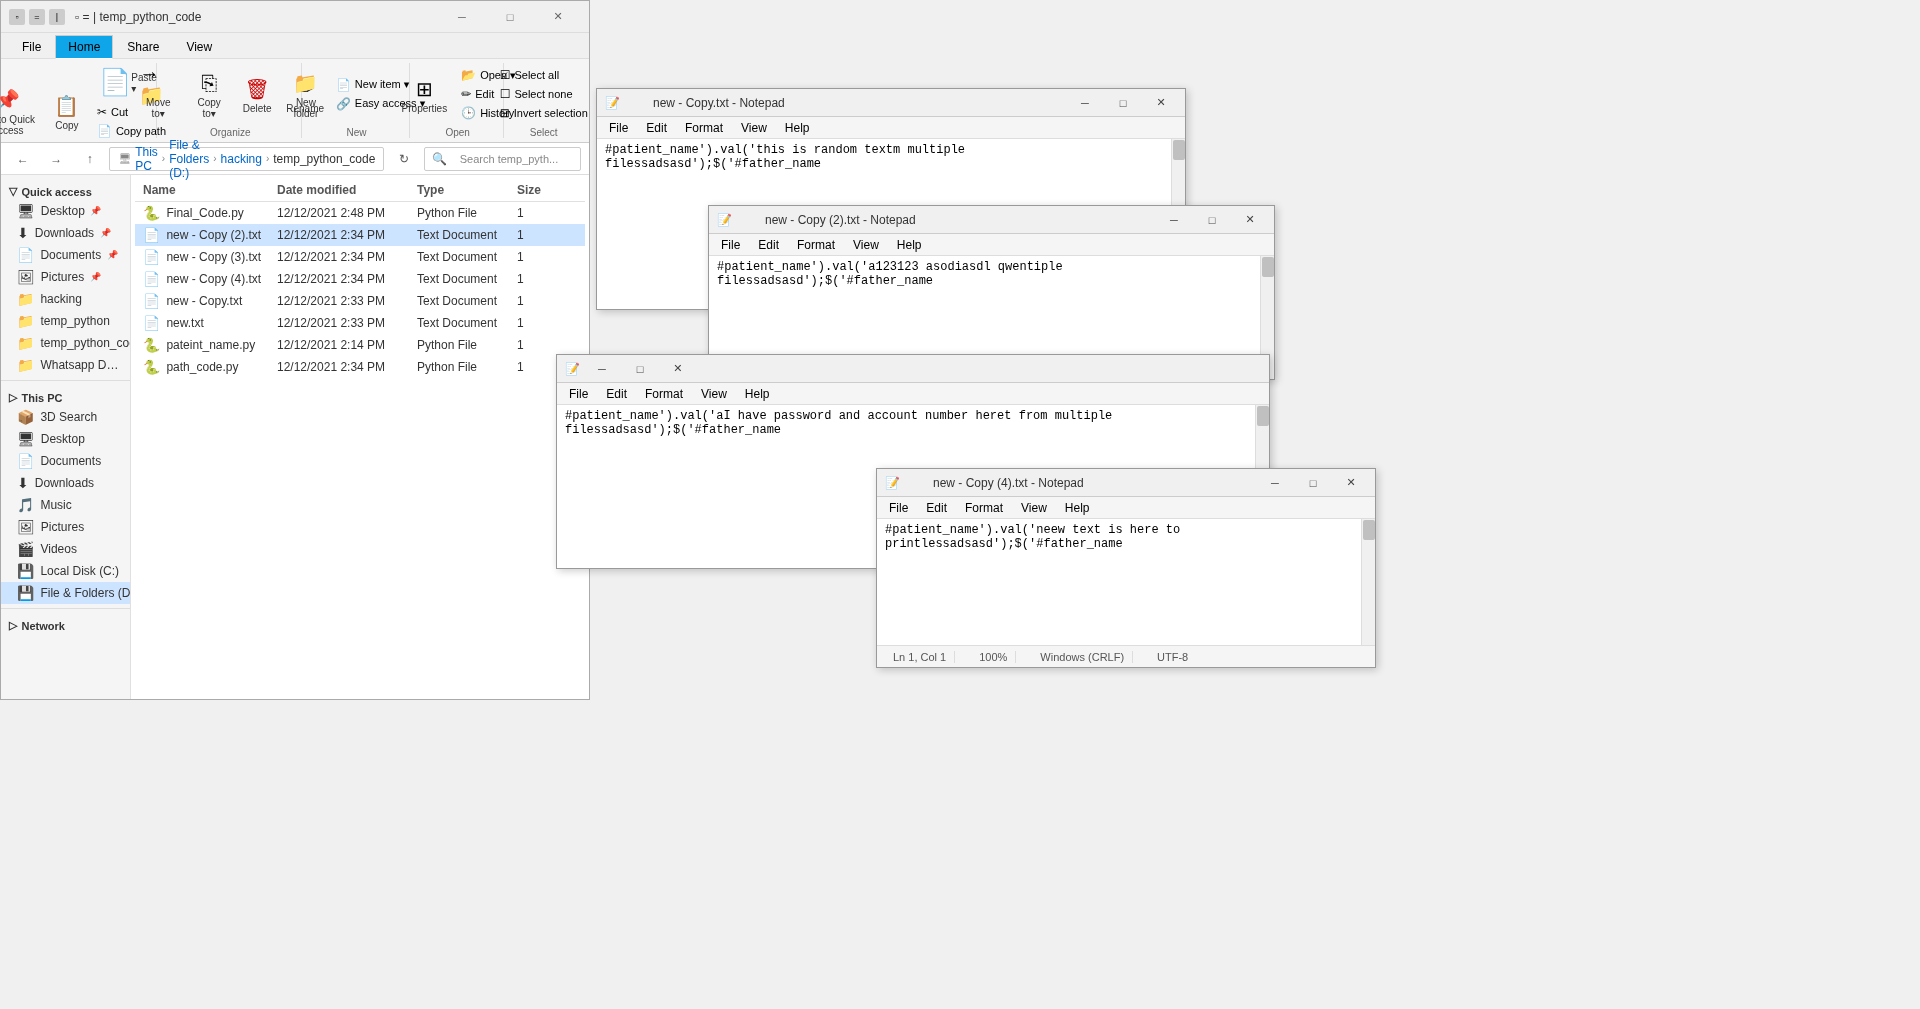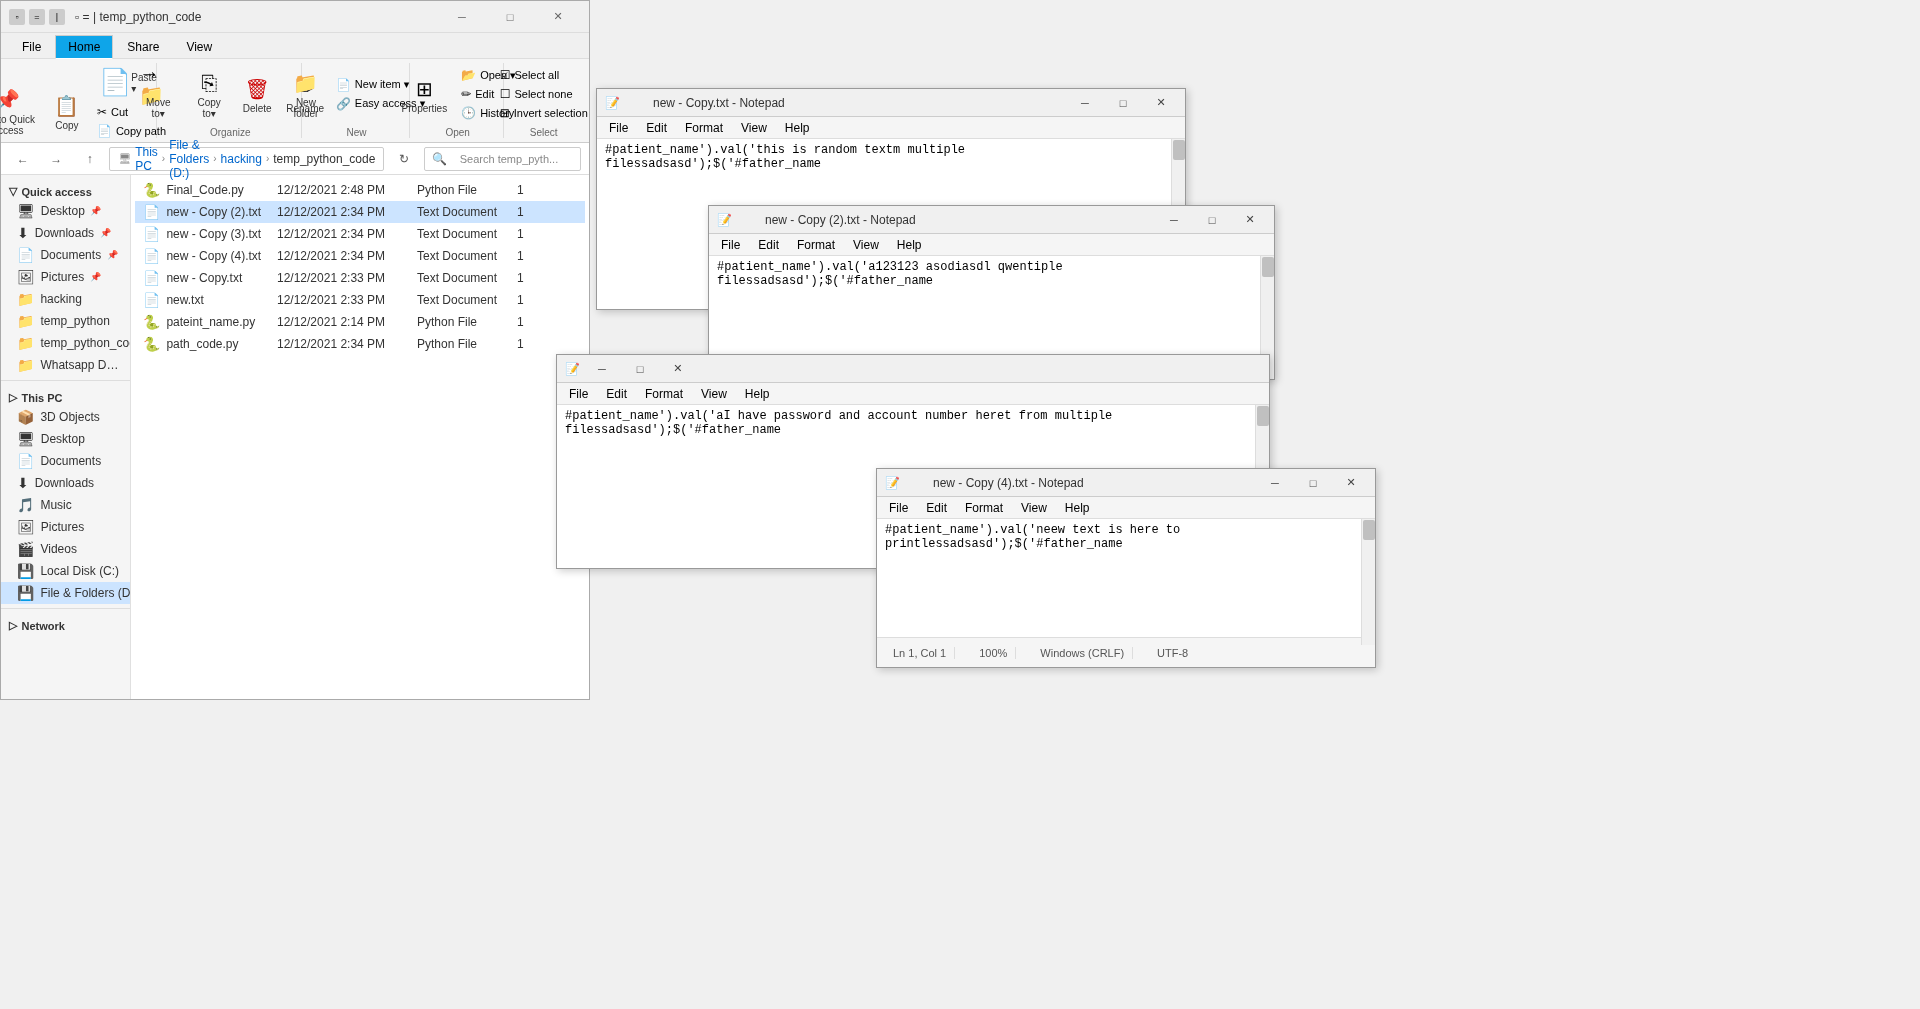--- a/index.html
+++ b/index.html
@@ -356,21 +356,21 @@
       flex: 1;
       padding: 4px 8px;
       font-family: 'Courier New', monospace;
       font-size: 12px;
       color: #000;
       overflow: hidden;
       background: #fff;
     }
 
     .np-status-bar {
-      height: 30px;
+      height: 22px;
       background: #f5f5f5;
       border-top: 1px solid #ddd;
       display: flex;
       align-items: center;
       padding: 0 8px;
       gap: 16px;
       font-size: 11px;
       color: #555;
     }
     .np-status-item { padding: 0 8px; border-right: 1px solid #ddd; }
@@ -593,21 +593,21 @@
       </div>
 
       <div class="sidebar-divider"></div>
 
       <div class="sidebar-section-label">
         <span>▷</span>
         <span>This PC</span>
       </div>
       <div class="sidebar-item">
         <span class="sidebar-item-icon">📦</span>
-        <span>3D Objects</span>
+        <span>3D Search</span>
       </div>
       <div class="sidebar-item">
         <span class="sidebar-item-icon">🖥</span>
         <span>Desktop</span>
       </div>
       <div class="sidebar-item">
         <span class="sidebar-item-icon">📄</span>
         <span>Documents</span>
       </div>
       <div class="sidebar-item">
@@ -637,20 +637,26 @@
 
       <div class="sidebar-divider"></div>
 
       <div class="sidebar-section-label">
         <span>▷</span>
         <span>Network</span>
       </div>
     </div>
 
     <div class="file-list">
+      <div class="file-list-header">
+        <span>Name</span>
+        <span>Date modified</span>
+        <span>Type</span>
+        <span>Size</span>
+      </div>
       <div class="file-row">
         <div class="file-name-cell">
           <span class="file-icon">🐍</span>
           <span>Final_Code.py</span>
         </div>
         <span>12/12/2021 2:48 PM</span>
         <span>Python File</span>
         <span>1</span>
       </div>
       <div class="file-row selected">

